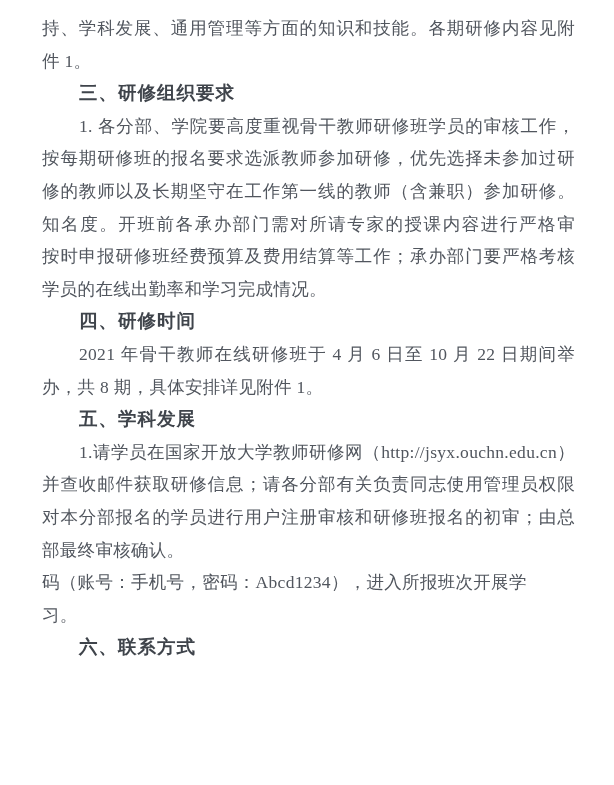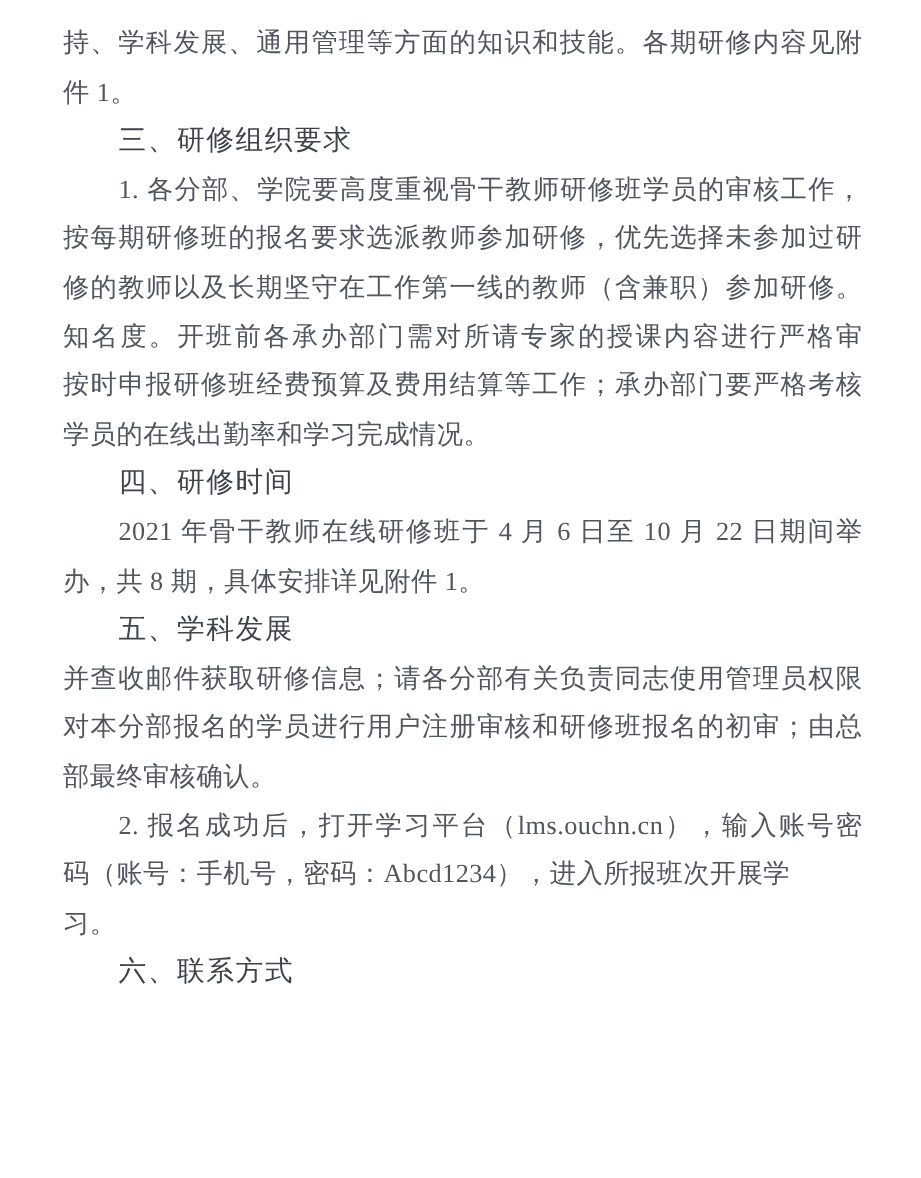--- a/index.html
+++ b/index.html
@@ -27,21 +27,21 @@
     white-space: normal;
     text-align: justify;
     text-align-last: justify;
     overflow: hidden;
   }
   .line.indent {
     text-indent: 37px;
   }
   .line.heading {
     font-family: "Liberation Sans", "DejaVu Sans", sans-serif;
-    font-weight: normal;
+    font-weight: bold;
     font-size: 18.5px;
     color: #3f444b;
     letter-spacing: 1px;
   }
 </style>
 </head>
 <body>
 
 <div class="page">
   <div class="doc-body">
@@ -51,21 +51,21 @@
       <div class="line indent fill">1. 各分部、学院要高度重视骨干教师研修班学员的审核工作，</div>
       <div class="line fill">按每期研修班的报名要求选派教师参加研修，优先选择未参加过研</div>
       <div class="line fill">修的教师以及长期坚守在工作第一线的教师（含兼职）参加研修。</div>
       <div class="line fill">知名度。开班前各承办部门需对所请专家的授课内容进行严格审核；</div>
       <div class="line fill">按时申报研修班经费预算及费用结算等工作；承办部门要严格考核</div>
       <div class="line">学员的在线出勤率和学习完成情况。</div>
       <div class="line heading indent">四、研修时间</div>
       <div class="line indent fill">2021 年骨干教师在线研修班于 4 月 6 日至 10 月 22 日期间举</div>
       <div class="line">办，共 8 期，具体安排详见附件 1。</div>
       <div class="line heading indent">五、学科发展</div>
+      <div class="line indent fill">1.请学员在国家开放大学教师研修网（http://jsyx.ouchn.edu.cn）</div>
       <div class="line fill">并查收邮件获取研修信息；请各分部有关负责同志使用管理员权限</div>
       <div class="line fill">对本分部报名的学员进行用户注册审核和研修班报名的初审；由总</div>
       <div class="line">部最终审核确认。</div>
-      <div class="line indent fill">2. 报名成功后，打开学习平台（lms.ouchn.cn），输入账号密</div>
       <div class="line">码（账号：手机号，密码：Abcd1234），进入所报班次开展学</div>
       <div class="line">习。</div>
       <div class="line heading indent">六、联系方式</div>
     </div>
 </div>
 
 </body></html>

